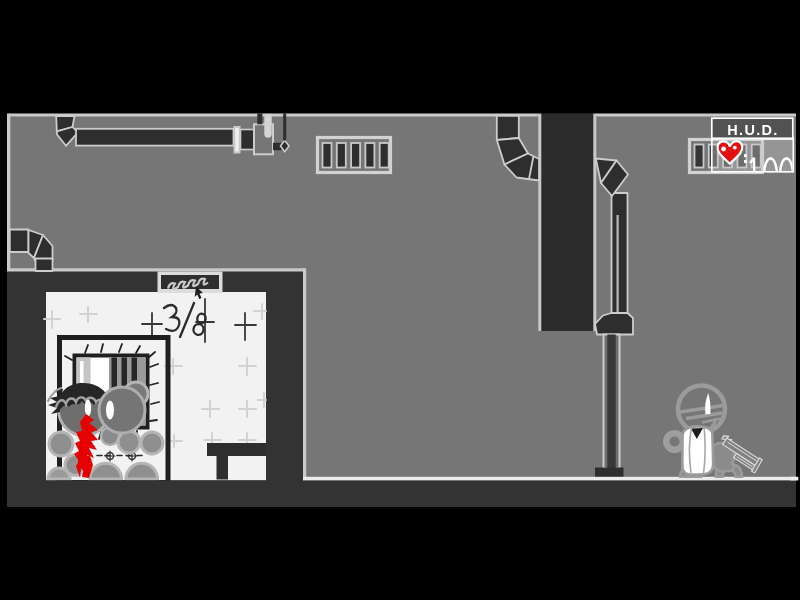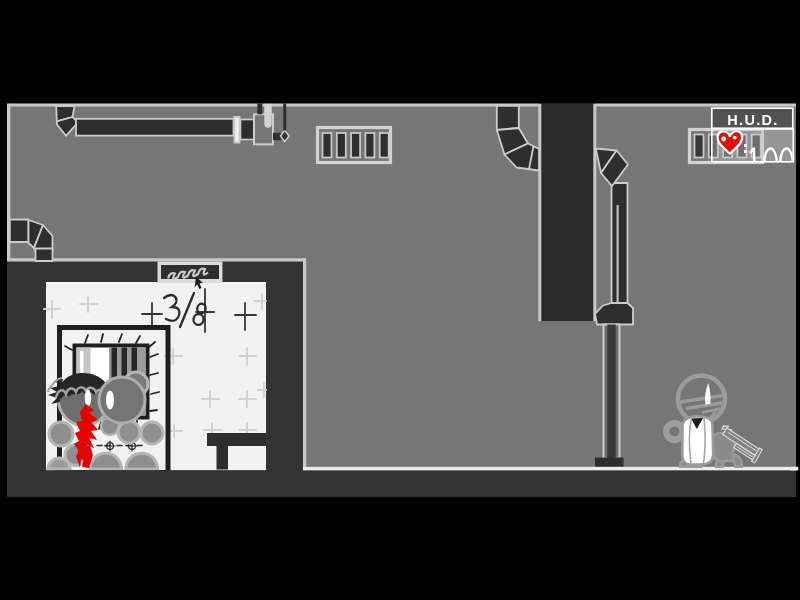--- a/index.html
+++ b/index.html
@@ -1,17 +1,17 @@
 <!DOCTYPE html>
 <html><head>
 <meta charset="utf-8">
 <style>
 html,body{margin:0;padding:0;background:#000;}
 #stage{position:relative;width:800px;height:524px;overflow:hidden;background:#000;
-font-family:"Liberation Sans", sans-serif;}
+font-family:"Liberation Sans", sans-serif;margin-top:10px;}
 svg{display:block;}
 </style>
 </head>
 <body>
 <div id="stage">
 <svg width="800" height="600" viewBox="0 0 800 600">
 <defs>
 <clipPath id="hudclip">
           <rect x="712.5" y="128.3" width="80" height="33"></rect>
         </clipPath>

